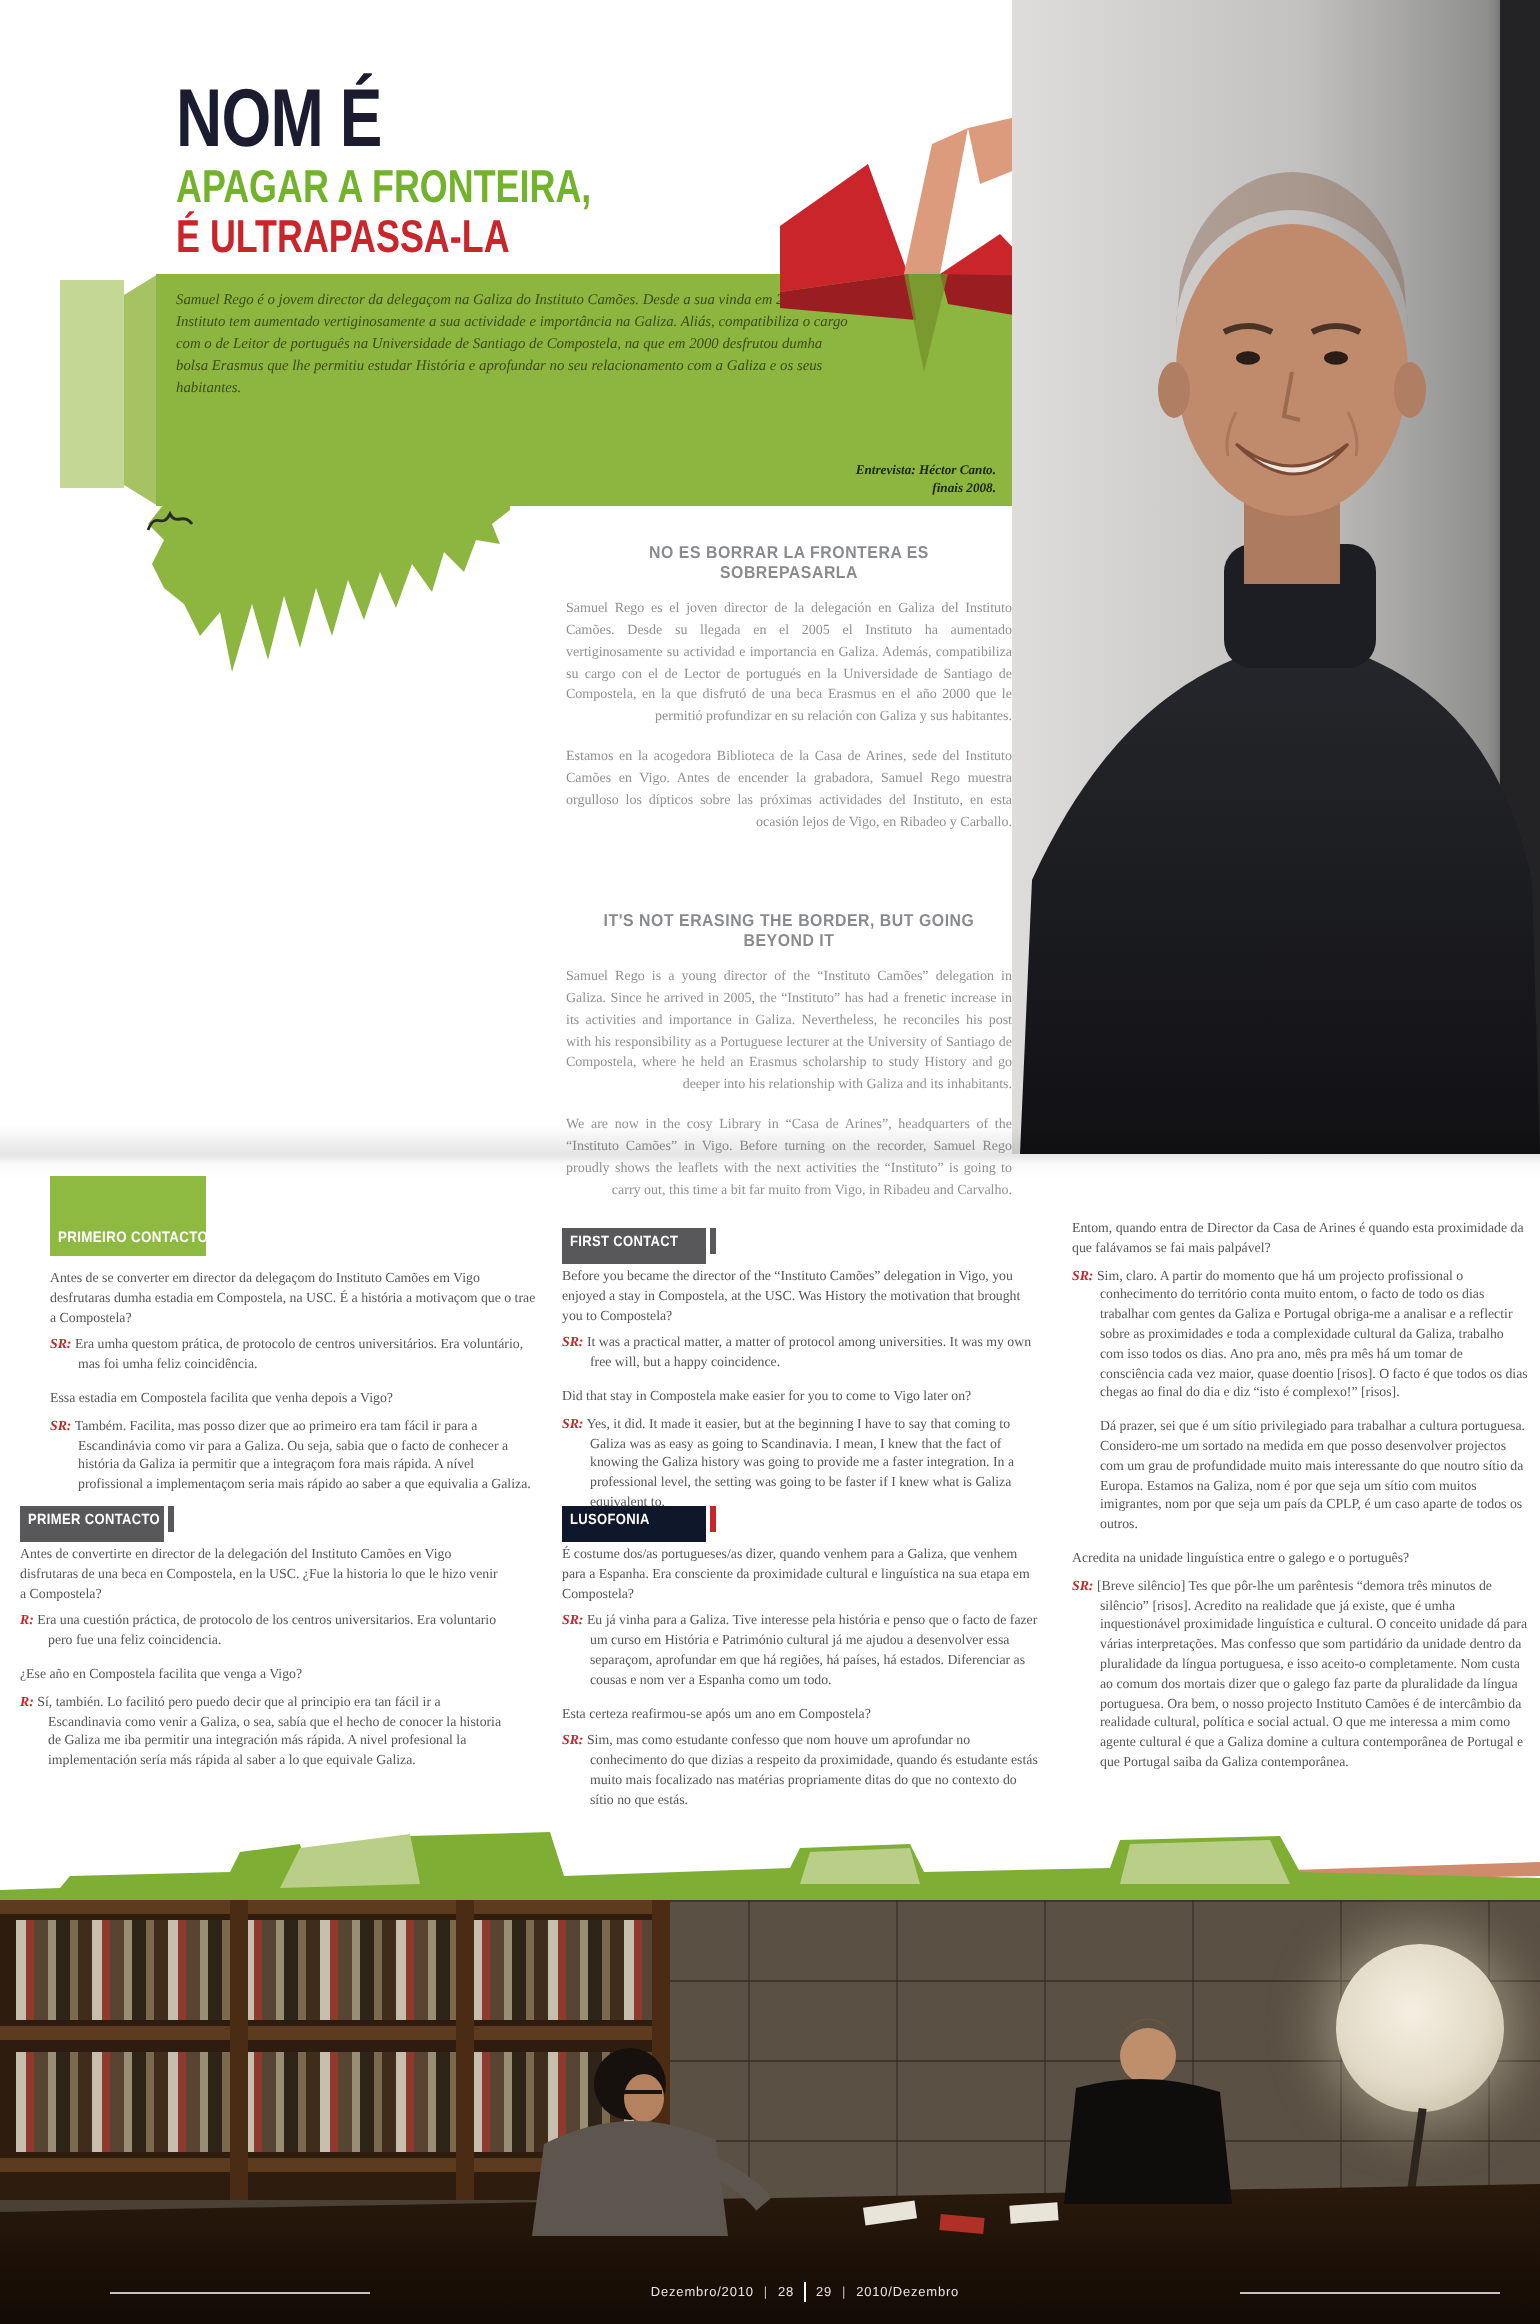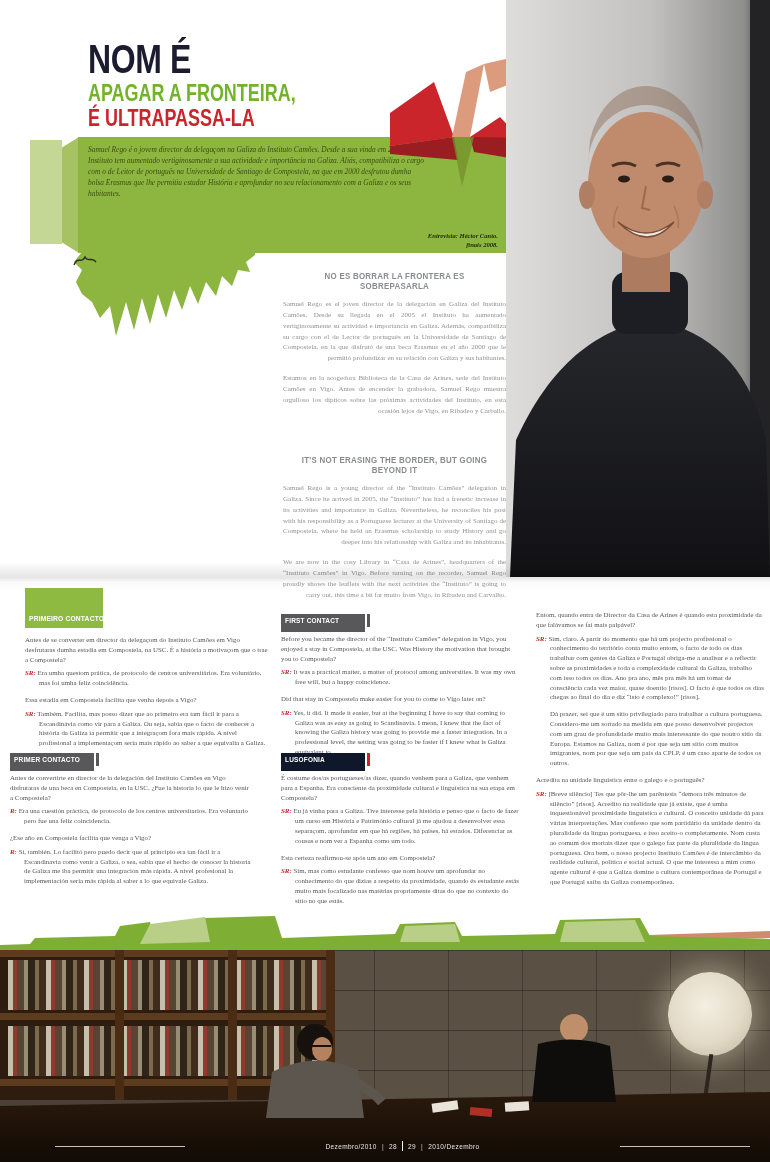--- a/index.html
+++ b/index.html
@@ -59,21 +59,21 @@
   #b-col2-luso{left:281px;top:753px;width:240px;}
   #b-col3{left:536px;top:610px;width:229px;}
 
   .hdr-big{width:78px;height:40px;background:#8fba41;color:#fff;display:flex;
       align-items:flex-end;padding:3px 4px;box-sizing:border-box;
       font-family:"Liberation Sans",sans-serif;font-weight:700;font-size:7.6px;
       letter-spacing:0.2px;margin-bottom:6px;}
   .hdr-big span{transform:scaleX(0.88);transform-origin:0 100%;white-space:nowrap;}
   .hdr-row{display:flex;align-items:stretch;margin-bottom:7px;height:13px;}
   .hdr-box{color:#fff;font-family:"Liberation Sans",sans-serif;font-weight:700;
-      font-size:7.4px;letter-spacing:0.2px;padding:2px 4px 16px;width:84px;
+      font-size:7.4px;letter-spacing:0.2px;padding:2px 4px 16px;width:72px;
       box-sizing:border-box;}
   .hdr-box span{display:inline-block;transform:scaleX(0.88);transform-origin:0 0;white-space:nowrap;}
   .hdr-gap{width:2px;}
   .hdr-bar{width:3px;}
   .hdr-dark{background:#58585a;} .bar-dark{background:#58585a;}
   .hdr-green{background:#0f172a;} .bar-red{background:#c9252b;}
 
   .q{margin:7px 0 4px;color:#55565a;}
   .ans{margin:0 0 7px;padding-left:14px;text-indent:-14px;}
   .ans .sr{color:#c9252b;font-style:italic;font-weight:700;}

